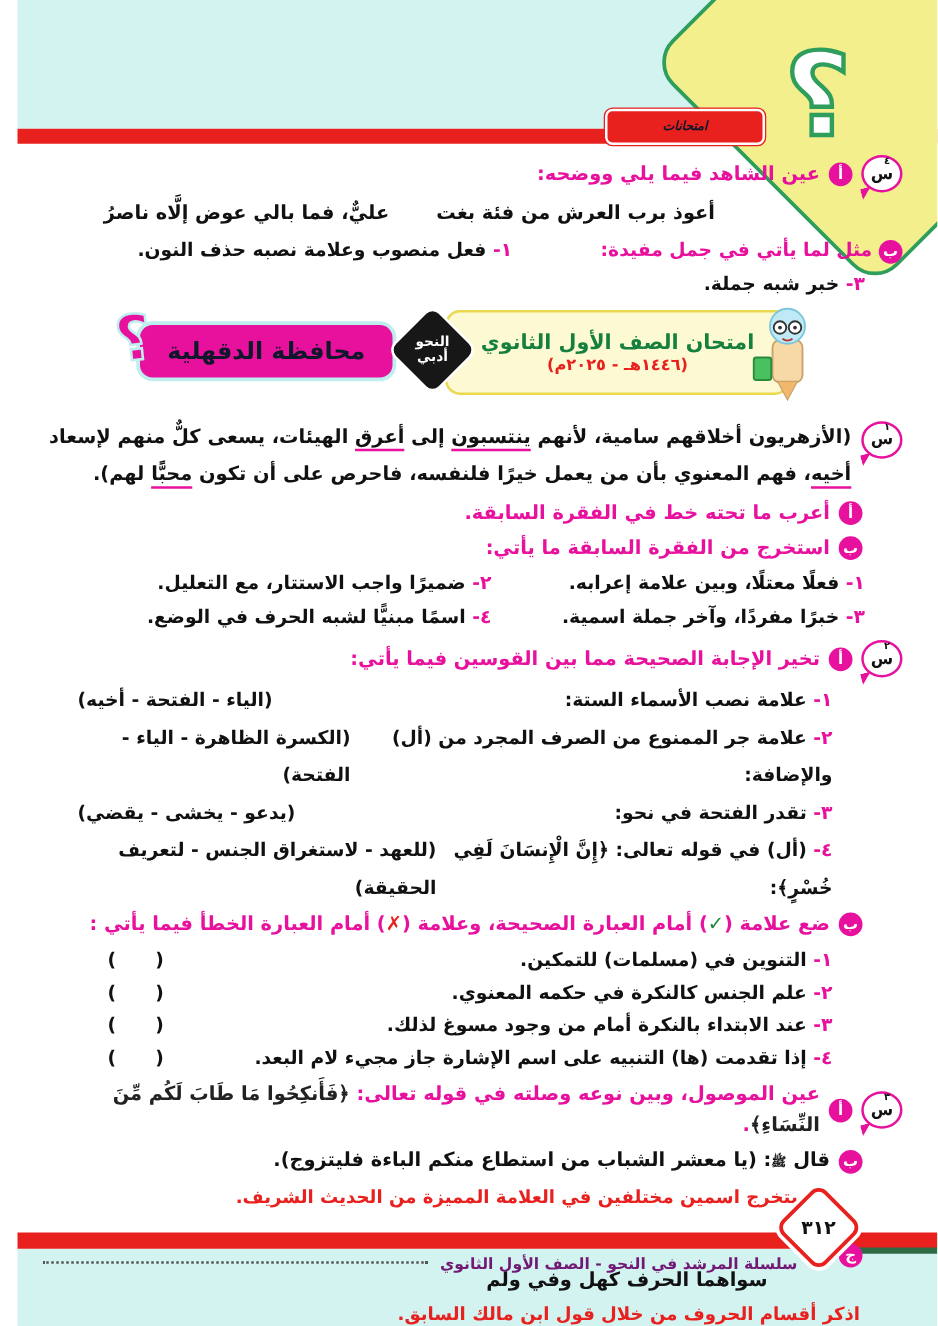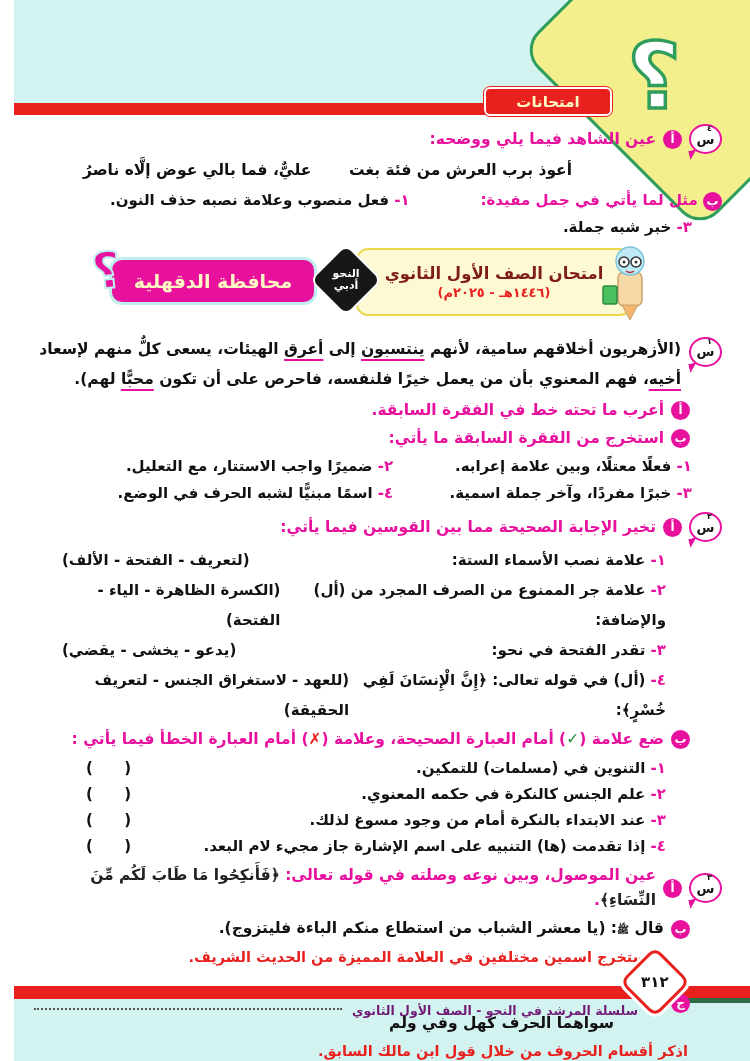--- a/index.html
+++ b/index.html
@@ -6,22 +6,22 @@
   .page{position:relative;width:750px;height:1061px;background:#ffffff;overflow:hidden;
         font-family:"DejaVu Sans","Liberation Sans",sans-serif;font-weight:700;color:#111;}
 
   
   .band-top{position:absolute;top:0;left:14px;right:0;height:103px;background:#d3f3f1;z-index:0;}
   .bar-top{position:absolute;top:103px;left:14px;right:0;height:12px;background:#e8201e;z-index:0;}
   .ribbon{position:absolute;top:-78px;right:-78px;width:250px;height:250px;background:#f3ef8c;
           border:3px solid #2f9e5d;border-radius:26px;transform:rotate(45deg);z-index:1;}
   .ribbon-q{position:absolute;top:22px;right:48px;z-index:2;}
   .banner{position:absolute;top:87px;right:138px;width:124px;height:25px;background:#e8201e;
-          border:2px solid #ffffff;outline:1px solid #e8201e;border-radius:6px;color:#fef9c3;
-          display:flex;align-items:center;justify-content:center;font-size:15px;z-index:3;}
+          border:2px solid #ffffff;outline:1px solid #e8201e;border-radius:6px;color:#0f172a;
+          display:flex;align-items:center;justify-content:center;font-size:10px;z-index:3;font-style:italic;}
   .bar-bottom{position:absolute;top:986px;left:14px;right:0;height:13px;background:#e8201e;z-index:1;}
   .green-sliver{position:absolute;top:998px;right:0;width:86px;height:5px;background:#2e6b45;z-index:1;}
   .band-bottom{position:absolute;top:999px;left:14px;right:0;bottom:0;background:#d3f3f1;z-index:0;}
   .page-num{position:absolute;top:957px;right:70px;width:44px;height:44px;background:#ffffff;
             border:3px solid #e8201e;border-radius:9px;transform:rotate(45deg);z-index:2;
             box-shadow:0 0 0 3px #ffffff;display:flex;align-items:center;justify-content:center;}
   .page-num span{transform:rotate(-45deg);font-size:15px;color:#111;}
   .footer-text{position:absolute;top:1003px;right:112px;font-size:12.5px;color:#701a75;z-index:2;}
 
   
@@ -44,28 +44,28 @@
   .duo{display:flex;font-size:15px;line-height:25px;margin-bottom:2px;}
   .d-r{width:45%;} .d-l{width:55%;}
   .duo.items{padding-right:30px;}
 
   
   .exam-header{position:relative;height:82px;margin:4px 0 8px;}
   .mascot{position:absolute;right:64px;top:0;z-index:3;}
   .exam-box{position:absolute;right:90px;top:4px;width:272px;height:64px;background:#fdf9d2;
             border:2.5px solid #ead94e;border-radius:12px;display:flex;flex-direction:column;
             align-items:center;justify-content:center;z-index:1;}
-  .exam-title{font-size:16.5px;color:#7f1d1d;}
+  .exam-title{font-size:16.5px;color:#15803d;}
   .exam-date{font-size:13px;color:#e8201e;margin-top:2px;}
   .subject-diamond{position:absolute;right:352px;top:12px;width:48px;height:48px;background:#171717;
                    border-radius:7px;transform:rotate(45deg);z-index:2;box-shadow:0 0 0 2px #fff;}
   .sd-inner{position:absolute;inset:0;transform:rotate(-45deg);display:flex;flex-direction:column;
             align-items:center;justify-content:center;color:#fff;font-size:11px;line-height:12px;}
   .gov-box{position:absolute;left:84px;top:16px;width:202px;height:42px;background:#e8119e;
-           border-radius:10px;box-shadow:0 0 0 3px #bfeeee;color:#fef9c3;display:flex;align-items:center;
+           border-radius:10px;box-shadow:0 0 0 3px #bfeeee;color:#0f172a;display:flex;align-items:center;
            justify-content:center;font-size:19px;z-index:1;}
   .gov-q{position:absolute;left:64px;top:2px;font-size:50px;line-height:50px;color:#e8119e;
          -webkit-text-stroke:2px #bfeeee;z-index:2;transform:rotate(-6deg);}
 
   
   .para-block{font-size:15.5px;line-height:30px;margin-bottom:4px;text-align:right;}
   .para-block .q-badge{float:right;margin-left:8px;margin-top:3px;}
   .seg-u{text-decoration:underline;text-decoration-color:#e8119e;text-decoration-thickness:2px;text-underline-offset:5px;}
   .seg-green{color:#1d8a3c;}
   .seg-red{color:#e8201e;}
@@ -193,21 +193,21 @@
     <div class="qline">
       <span class="q-badge">
         <span class="sup">٢</span>
         <span>س</span>
       </span>
       <span class="lbl">أ</span>
       <span class="mag">تخير الإجابة الصحيحة مما بين القوسين فيما يأتي:</span>
     </div>
     <div class="choice">
       <span><span class="num">١-</span> <span>علامة نصب الأسماء الستة:</span></span>
-      <span>(لتعريف - الفتحة - الألف)</span>
+      <span>(الياء - الفتحة - أخيه)</span>
     </div>
     <div class="choice">
       <span><span class="num">٢-</span> <span>علامة جر الممنوع من الصرف المجرد من (أل) والإضافة:</span></span>
       <span>(الكسرة الظاهرة - الياء - الفتحة)</span>
     </div>
     <div class="choice">
       <span><span class="num">٣-</span> <span>تقدر الفتحة في نحو:</span></span>
       <span>(يدعو - يخشى - يقضي)</span>
     </div>
     <div class="choice" style="margin-bottom:2px;">

